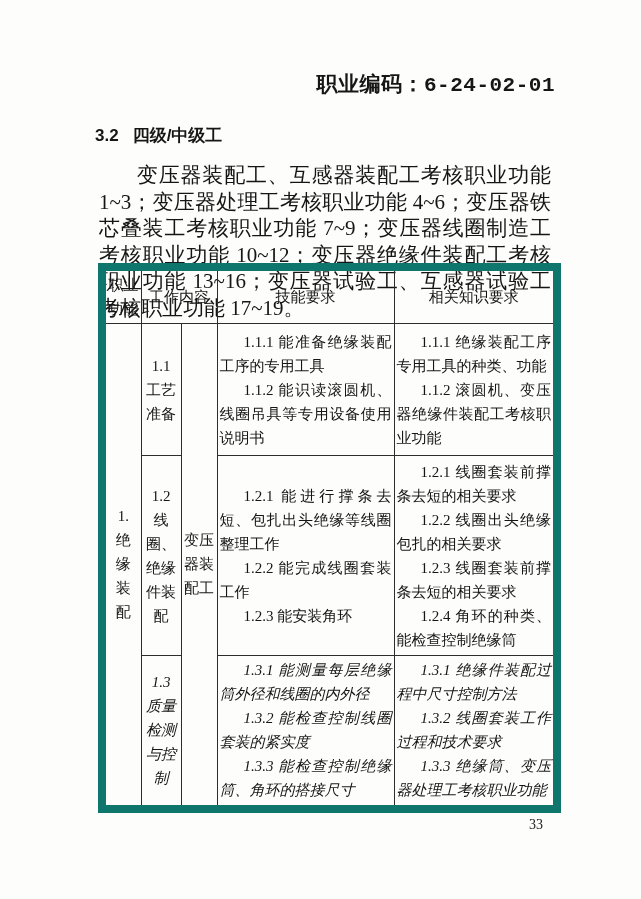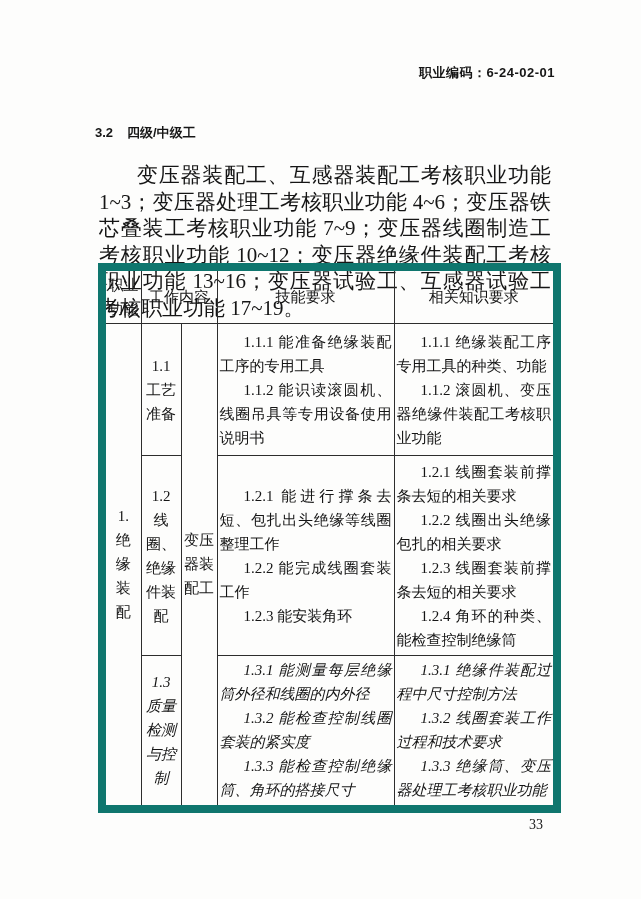--- a/index.html
+++ b/index.html
@@ -11,35 +11,35 @@
     position: relative;
     width: 641px;
     height: 899px;
     background: #fdfdfc;
     color: #141414;
     font-family: "Liberation Serif", "DejaVu Serif", serif;
     overflow: hidden;
   }
   .doc-code {
     position: absolute;
-    top: 64px;
+    top: 70px;
     right: 86px;
-    font-family: Liberation Sans, sans-serif;
+    font-family: Liberation Mono, monospace;
     font-weight: bold;
-    font-size: 13px;
+    font-size: 21px;
     letter-spacing: 0.5px;
     color: #161616;
   }
   .section-heading {
     position: absolute;
     top: 124px;
     left: 95px;
     font-family: "Liberation Sans", "DejaVu Sans", sans-serif;
     font-weight: bold;
-    font-size: 13px;
+    font-size: 17px;
     color: #161616;
   }
   .section-heading .sec-num { margin-right: 14px; }
   .intro {
     position: absolute;
     top: 158px;
     left: 95px;
     width: 452px;
     font-size: 21px;
     line-height: 26.5px;

